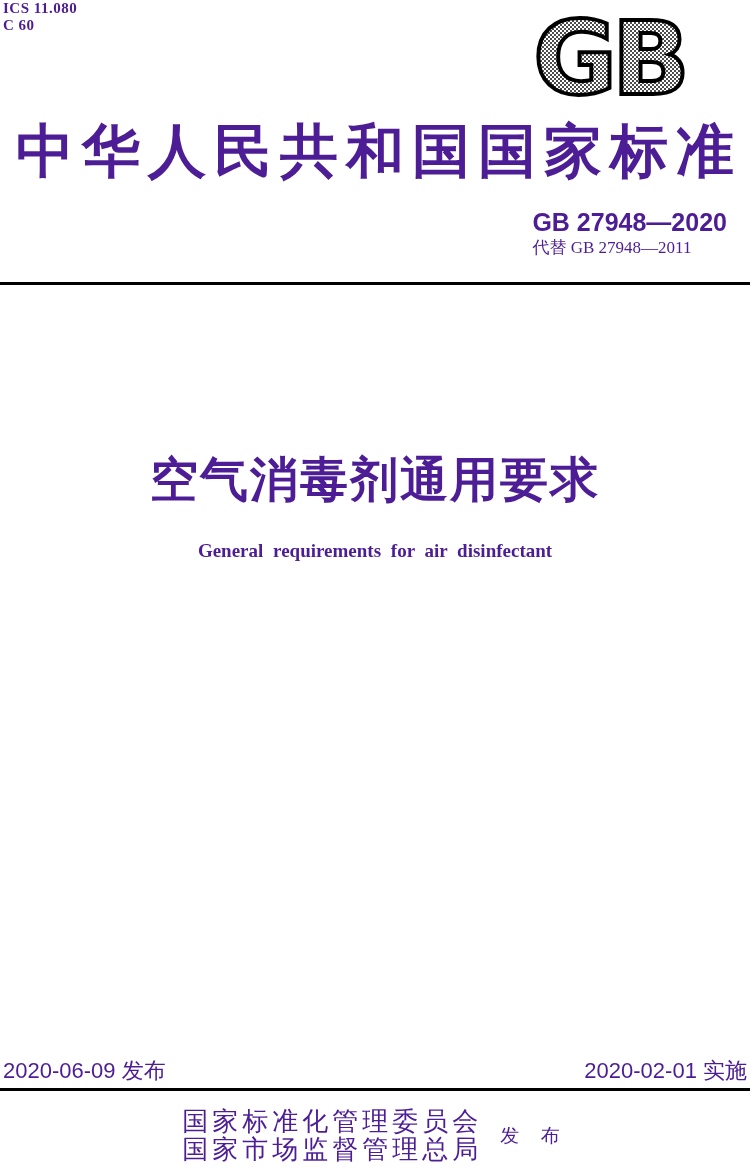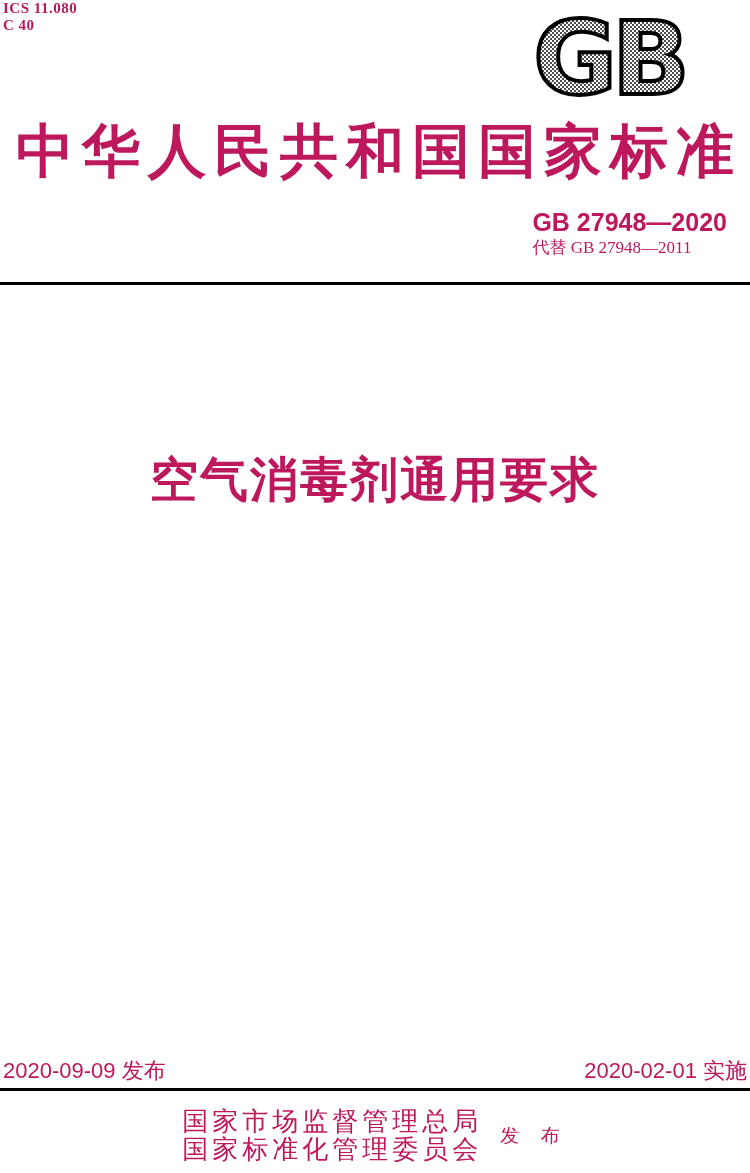--- a/index.html
+++ b/index.html
@@ -2,21 +2,21 @@
 <html><head>
 <meta charset="utf-8">
 <style>
   html, body { margin: 0; padding: 0; background: #888; }
   .page {
     position: relative;
     width: 750px;
     height: 1173px;
     margin: 0 auto;
     background: #ffffff;
-    color: #be185d;
+    color: #4c1d95;
     overflow: hidden;
     font-family: "Liberation Serif", serif;
   }
 
   
   .ics-block {
     position: absolute;
     left: 3px;
     top: 0px;
     font-family: "Liberation Serif", serif;
@@ -138,21 +138,21 @@
     white-space: nowrap;
   }
 </style>
 </head>
 <body>
 
 <div class="page">
 
   <div class="ics-block">
     <div>ICS 11.080</div>
-    <div>C 40</div>
+    <div>C 60</div>
   </div>
 
   <svg class="gb-logo" width="182" height="97" viewBox="0 0 182 97" aria-hidden="true">
     <defs>
       <pattern id="gb-dots" width="4" height="4" patternUnits="userSpaceOnUse">
         <rect width="4" height="4" fill="#ffffff"></rect>
         <circle cx="1" cy="1" r="0.95" fill="#000000"></circle>
         <circle cx="3" cy="3" r="0.95" fill="#000000"></circle>
       </pattern>
     </defs>
@@ -162,29 +162,30 @@
   <div class="heading">中华人民共和国国家标准</div>
 
   <div class="std-block">
     <div class="std-number">GB 27948—2020</div>
     <div class="std-replaces">代替 GB 27948—2011</div>
   </div>
 
   <div class="rule rule-top"></div>
 
   <div class="title-cn">空气消毒剂通用要求</div>
+  <div class="title-en">General requirements for air disinfectant</div>
 
   <div class="date-row">
-    <span>2020-09-09 发布</span>
+    <span>2020-06-09 发布</span>
     <span>2020-02-01 实施</span>
   </div>
 
   <div class="rule rule-bottom"></div>
 
   <div class="publisher">
     <div class="publisher-orgs">
+      <div>国家标准化管理委员会</div>
       <div>国家市场监督管理总局</div>
-      <div>国家标准化管理委员会</div>
     </div>
     <div class="publisher-label">发 布</div>
   </div>
 
 </div>
 
 </body></html>

